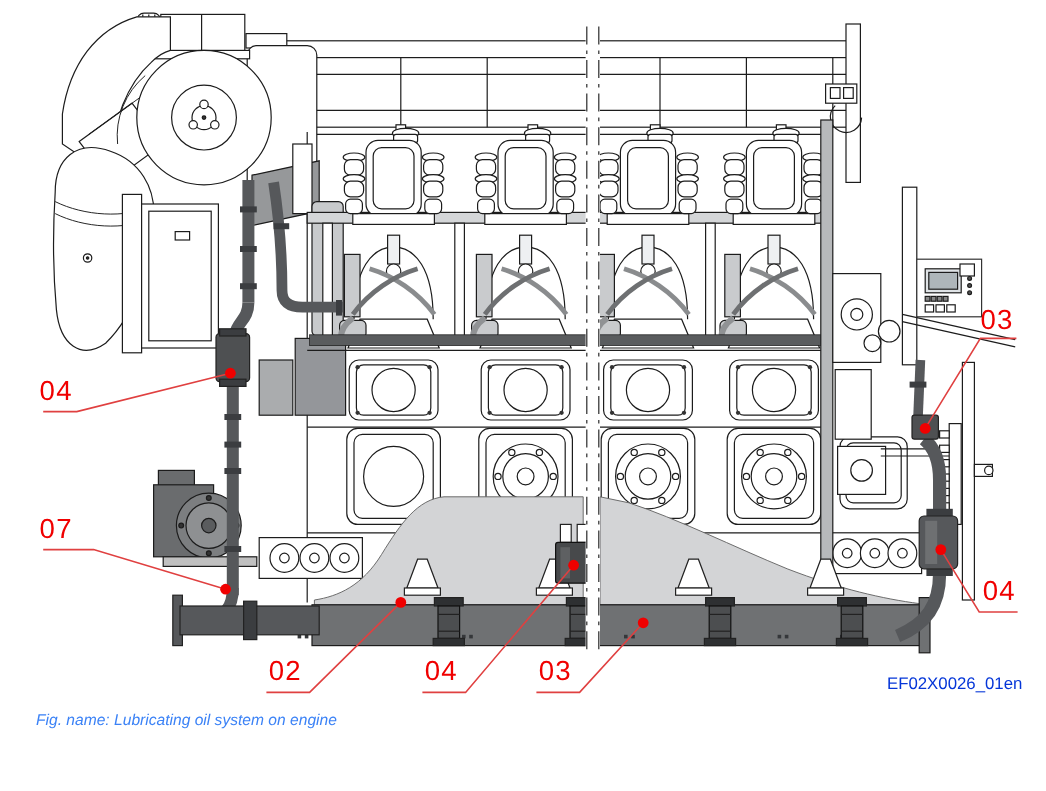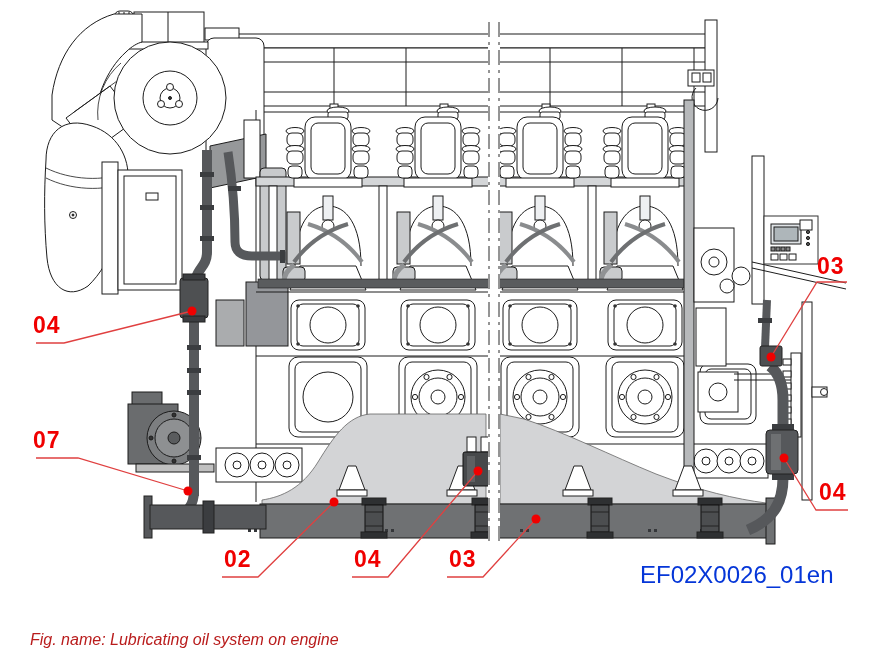--- a/index.html
+++ b/index.html
@@ -1,25 +1,25 @@
 <!DOCTYPE html>
 <html style="--callout_red: #f00000; --callout_line: #e04040; --doc_blue: #0536d8; --line_black: #1c1c1c; --pipe_gray: #56585b; --pipe_dark: #3b3d40; --sump_gray: #d3d4d6; --frame_gray: #6f7173; --module_gray: #c8cacc;"><head>
 <meta charset="utf-8">
 <style>
   html,body{margin:0;padding:0;background:#fff;}
   body{width:872px;height:659px;position:relative;overflow:hidden;
        font-family:"Liberation Sans", sans-serif;}
   .stage{position:absolute;left:0;top:0;width:872px;height:659px;}
   svg{position:absolute;left:0;top:0;}
   .callout{position:absolute;color:var(--callout_red,#f00000);
-           font-size:23px;font-weight:700;line-height:1;letter-spacing:1px;}
+           font-size:23px;font-weight:400;line-height:1;letter-spacing:1px;}
   .doc-number{position:absolute;left:640px;top:561px;width:212px;
-              text-align:left;color:var(--doc_blue,#0038e0);font-size:24px;}
-  .caption{position:absolute;left:30px;top:631px;color:#b91c1c;
-           font-size:16px;font-style:italic;}
+              text-align:right;color:var(--doc_blue,#0038e0);font-size:14px;}
+  .caption{position:absolute;left:30px;top:592px;color:#3b82f6;
+           font-size:13px;font-style:italic;}
 </style>
 </head>
 <body>
 
 <div class="stage">
 
 <svg width="872" height="659" viewBox="0 0 872 659">
   <defs>
 
     <g id="cyl" stroke="#1c1c1c" stroke-width="1">

